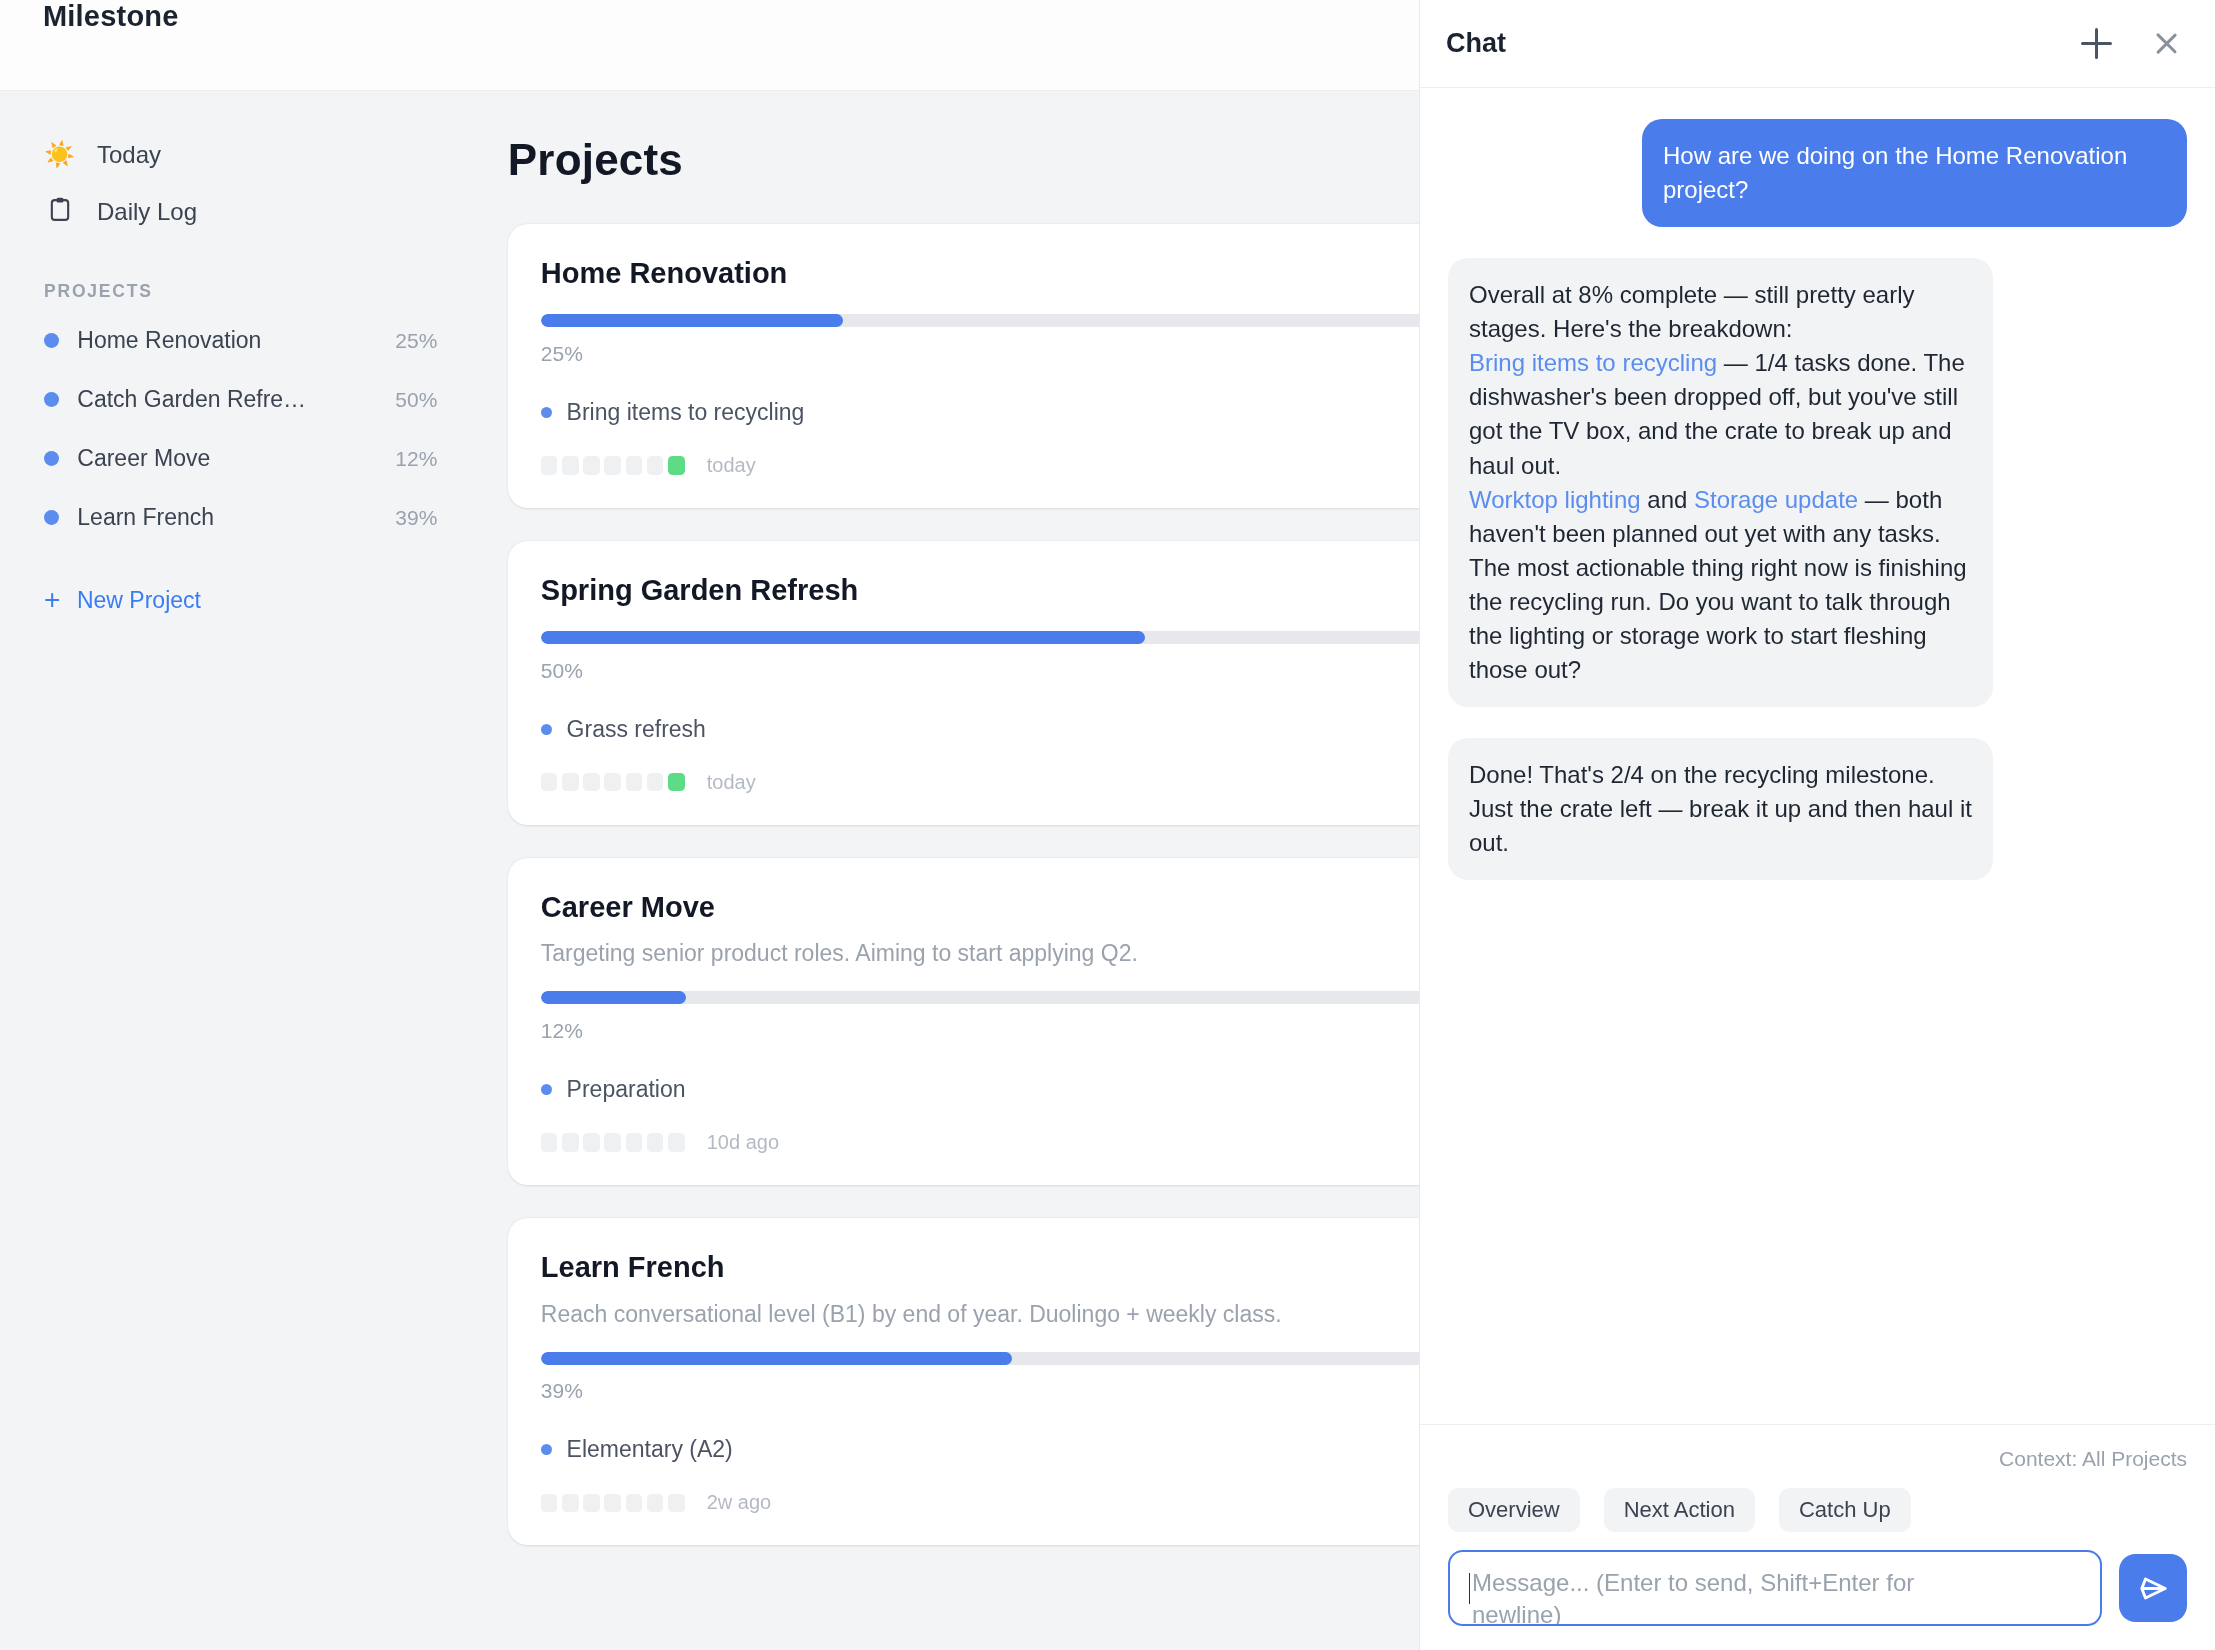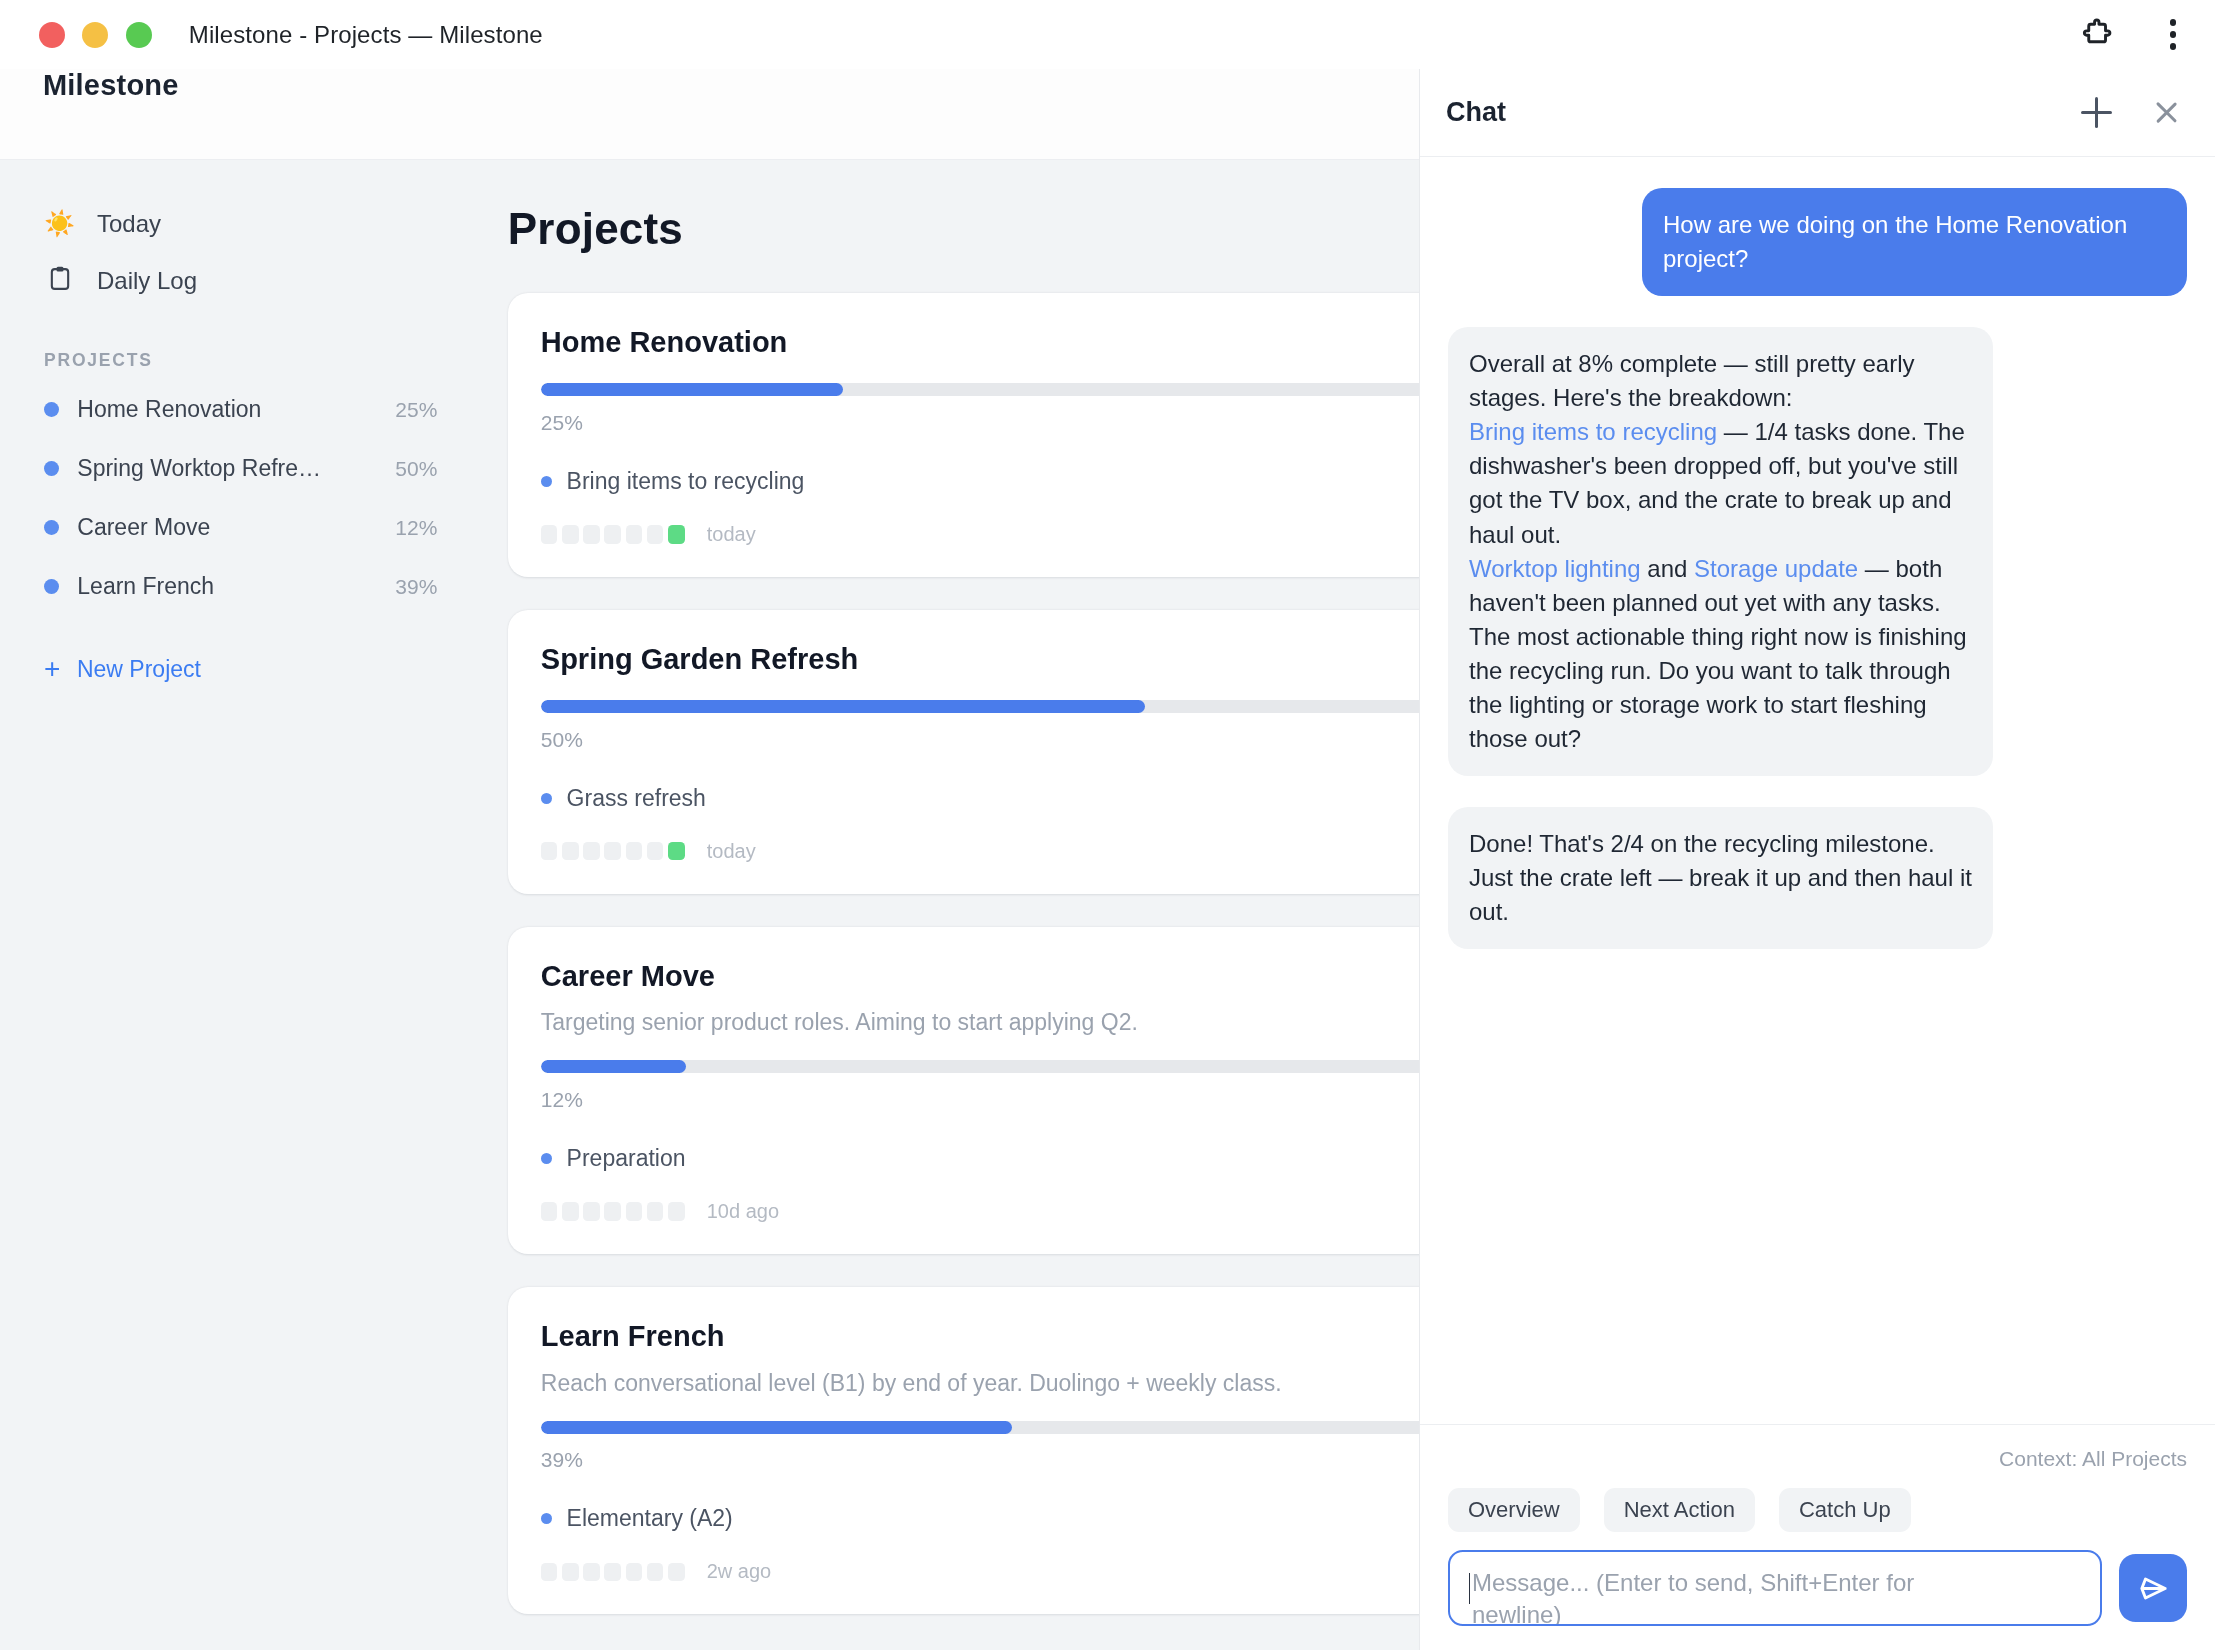--- a/index.html
+++ b/index.html
@@ -239,40 +239,20 @@
     width: 68px; height: 68px; flex: 0 0 68px;
     background: #4a7ceb; border-radius: 16.6px;
     display: flex; align-items: center; justify-content: center;
   }
 </style>
 </head>
 <body>
 
 <div class="browser">
 
-  <div class="titlebar">
-    <div class="traffic">
-      <span class="dot red"></span>
-      <span class="dot yellow"></span>
-      <span class="dot green"></span>
-    </div>
-    <div class="tab-title">Milestone - Projects — Milestone</div>
-    <div class="chrome-right">
-      <span class="icon-btn">
-        <svg width="35" height="35" viewBox="0 0 24 24" fill="none" stroke="#1f2328" stroke-width="2" stroke-linejoin="round">
-          <path d="M10 3.5a1.5 1.5 0 0 1 3 0V5h3.2a1.3 1.3 0 0 1 1.3 1.3V9.5h1.5a1.5 1.5 0 0 1 0 3H17.5v3.2a1.3 1.3 0 0 1-1.3 1.3H7.3A1.3 1.3 0 0 1 6 15.7V12.5H4.5a1.5 1.5 0 0 1 0-3H6V6.3A1.3 1.3 0 0 1 7.3 5H10V3.5z"></path>
-        </svg>
-      </span>
-      <span class="kebab">
-        <i></i>
-          <i></i>
-          <i></i>
-      </span>
-    </div>
-  </div>
 
   <div class="viewport">
 
     <div class="app-header">
       <div class="app-title">Milestone</div>
     </div>
 
     <div class="app-body">
 
       <aside class="sidebar">
@@ -294,21 +274,21 @@
 
         <div class="sec-title">PROJECTS</div>
 
         <div class="proj-item">
           <span class="proj-bullet"></span>
           <span class="proj-name">Home Renovation</span>
           <span class="proj-pct">25%</span>
         </div>
         <div class="proj-item">
           <span class="proj-bullet"></span>
-          <span class="proj-name">Spring Worktop Refre…</span>
+          <span class="proj-name">Catch Garden Refre…</span>
           <span class="proj-pct">50%</span>
         </div>
         <div class="proj-item">
           <span class="proj-bullet"></span>
           <span class="proj-name">Career Move</span>
           <span class="proj-pct">12%</span>
         </div>
         <div class="proj-item">
           <span class="proj-bullet"></span>
           <span class="proj-name">Learn French</span>

